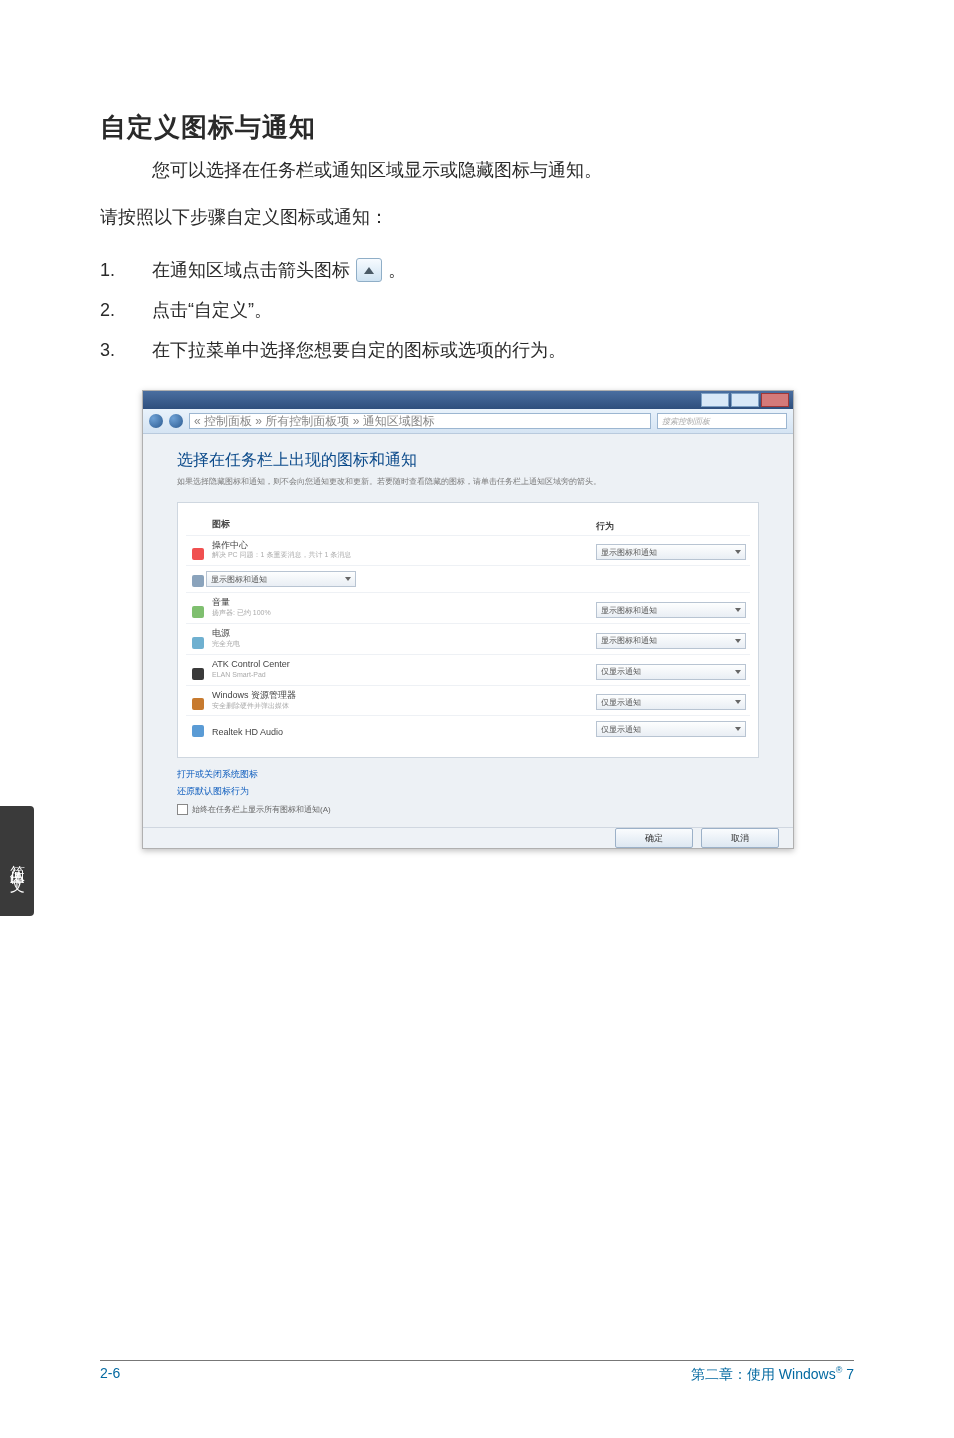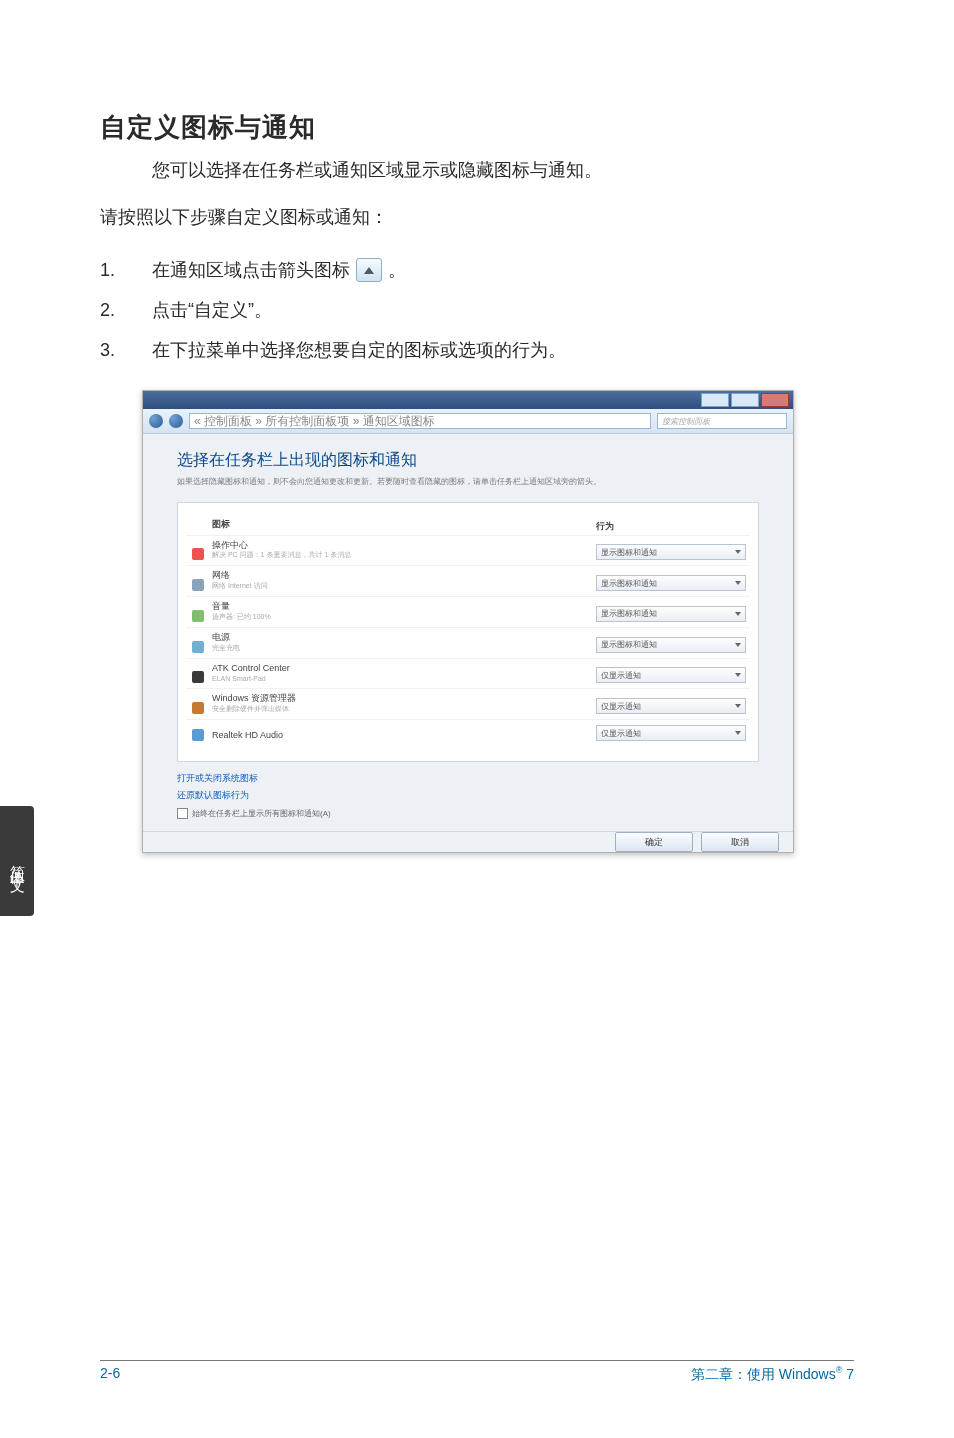--- a/index.html
+++ b/index.html
@@ -316,21 +316,20 @@
             </div>
           <div class="col-name"><span>操作中心</span><br><span class="sub">解决 PC 问题：1 条重要消息，共计 1 条消息</span></div>
           <div class="col-sel">
               <div class="fake-select">显示图标和通知</div>
             </div>
         </div>
         <div class="win-tr">
           <div class="col-icon">
               <span class="mini-icon ico-net"></span>
             </div>
-          <div class="col-name"><span>网络</span><br><span class="sub">网络 Internet 访问</span></div>
           <div class="col-sel">
               <div class="fake-select">显示图标和通知</div>
             </div>
         </div>
         <div class="win-tr">
           <div class="col-icon">
               <span class="mini-icon ico-vol"></span>
             </div>
           <div class="col-name"><span>音量</span><br><span class="sub">扬声器: 已约 100%</span></div>
           <div class="col-sel">

